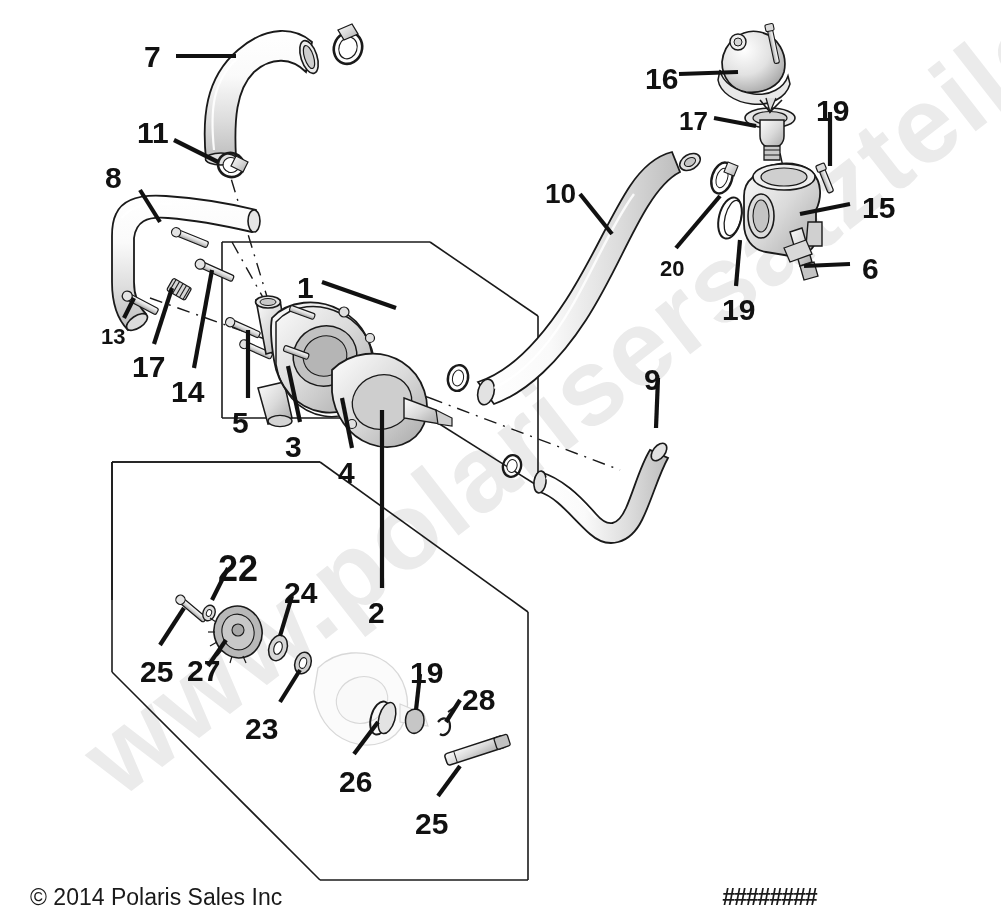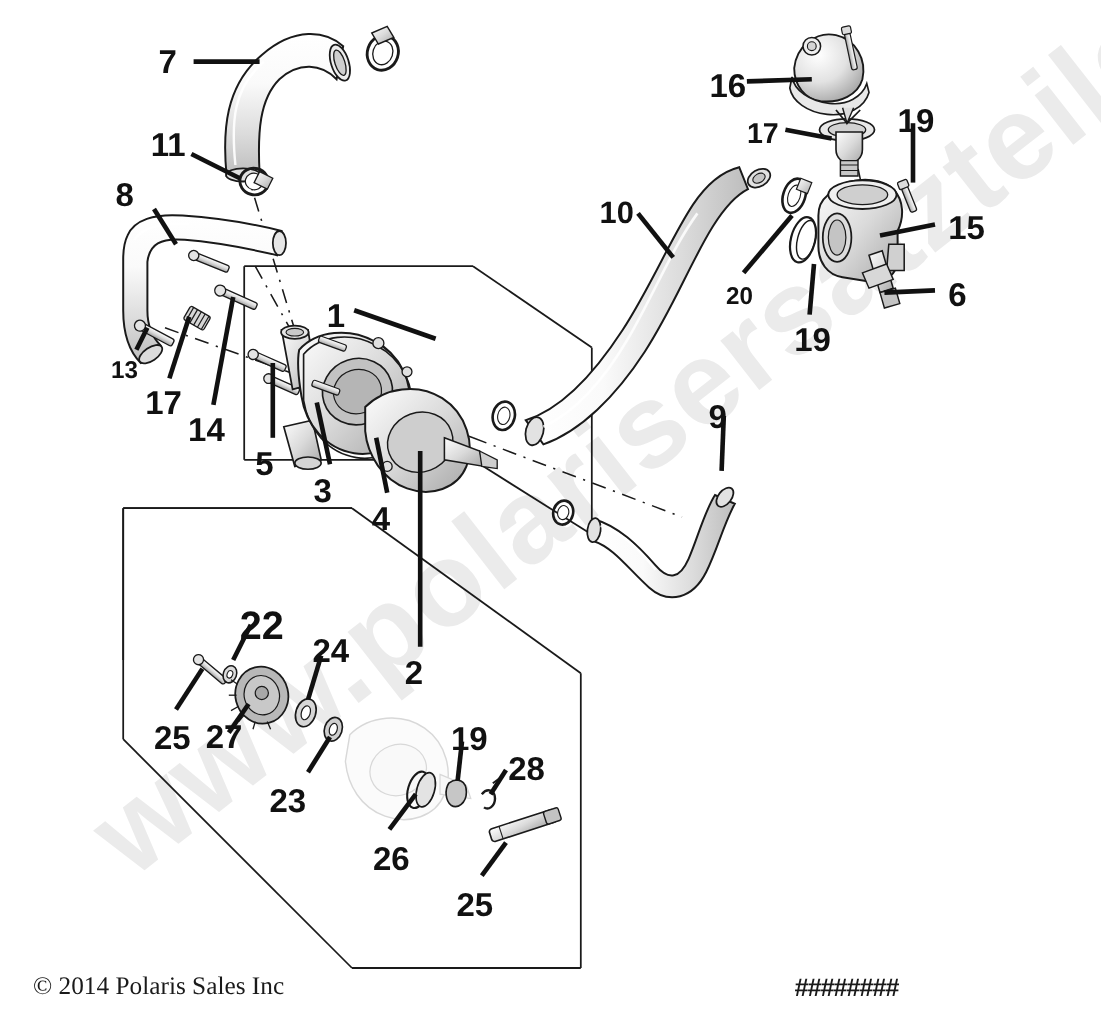--- a/index.html
+++ b/index.html
@@ -5,21 +5,21 @@
 <style>
   html,body{margin:0;padding:0;background:#ffffff;}
   body{width:1001px;height:924px;position:relative;overflow:hidden;
        font-family:"Liberation Sans","DejaVu Sans",sans-serif;}
   #stage{position:absolute;left:0;top:0;width:1001px;height:924px;}
   #stage svg{position:absolute;left:0;top:0;}
   .callout{position:absolute;font-weight:700;color:#111111;
            font-family:"Liberation Sans","DejaVu Sans",sans-serif;
            line-height:1;white-space:nowrap;user-select:none;}
   .copyright{position:absolute;left:30px;top:884px;font-size:23px;color:#1a1a1a;
-             font-family:Liberation Serif, serif;white-space:nowrap;}
+             font-family:Liberation Sans, sans-serif;white-space:nowrap;}
   .partno{position:absolute;left:722px;top:884px;font-size:23px;font-weight:700;
           font-style:italic;letter-spacing:-1px;color:#1a1a1a;
           font-family:"Liberation Sans","DejaVu Sans",sans-serif;white-space:nowrap;}
 </style>
 </head>
 <body>
 
 <div id="stage">
 
 <svg width="1001" height="924" viewBox="0 0 1001 924" xmlns="http://www.w3.org/2000/svg">

